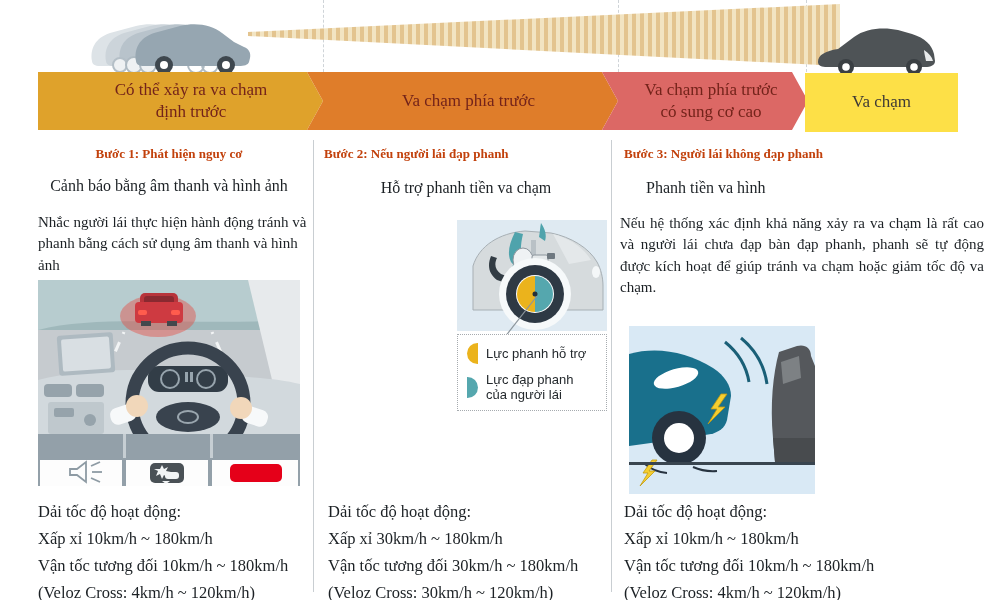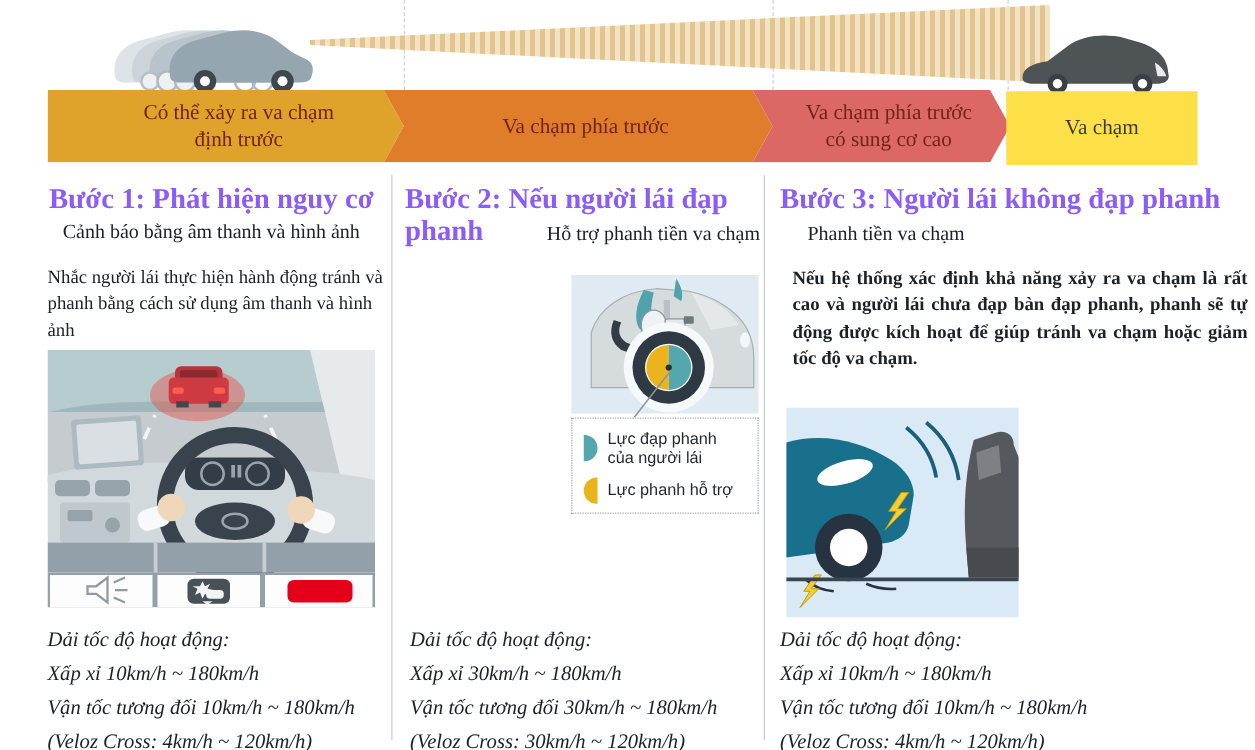--- a/index.html
+++ b/index.html
@@ -15,25 +15,25 @@
     align-items:center; justify-content:center; text-align:center;
     font-size:17px; line-height:1.32; color:#73231a;
   }
   .seg span { display:block; }
   .seg1 { left:38px;  width:285px; clip-path:polygon(0 0,269px 0,100% 50%,269px 100%,0 100%); padding-right:10px; box-sizing:border-box; }
   .seg2 { left:307px; width:311px; clip-path:polygon(0 0,295px 0,100% 50%,295px 100%,0 100%,16px 50%); padding-left:12px; box-sizing:border-box; }
   .seg3 { left:602px; width:206px; clip-path:polygon(0 0,190px 0,100% 50%,190px 100%,0 100%,16px 50%); padding-left:12px; box-sizing:border-box; }
   .seg4 { left:805px; top:73px; width:153px; height:59px; color:#3e3a36; }
   
   .vdiv { position:absolute; top:140px; height:452px; width:1px; background:#c9ced2; }
-  .col-title { position:absolute; font-weight:bold; font-size:23px; color:#8b5cf6; }
+  .col-title { position:absolute; font-weight:bold; font-size:13px; color:#c2410c; }
   .col-sub   { position:absolute; font-size:16px; }
   .col-body  { position:absolute; font-size:15px; line-height:1.42; }
   .speed     { position:absolute; font-size:16.5px; line-height:27px; white-space:nowrap; }
-  .speed div { white-space:nowrap;font-style:italic; }
+  .speed div { white-space:nowrap; }
   .illu { position:absolute; display:block; }
   
   .legend {
     position:absolute; left:457px; top:334px; width:150px; box-sizing:border-box;
     background:#ffffff; border:1.5px dotted #a6abaf; padding:8px 9px 7px 9px;
     font-family:"Liberation Sans","DejaVu Sans",sans-serif; font-size:13px; line-height:1.18; color:#24292d;
   }
   .legend-row { display:flex; align-items:center; gap:8px; }
   .legend-row + .legend-row { margin-top:8px; }
   .chip { flex:0 0 auto; width:11px; height:21px; }
@@ -182,21 +182,21 @@
   </svg>
 
   <div class="speed" style="left:38px; top:498px;">
     <div>Dải tốc độ hoạt động:</div>
     <div>Xấp xỉ 10km/h ~ 180km/h</div>
     <div>Vận tốc tương đối 10km/h ~ 180km/h</div>
     <div>(Veloz Cross: 4km/h ~ 120km/h)</div>
   </div>
 
   <div class="col-title" style="left:324px; top:146px; width:284px; text-align:left;">Bước 2: Nếu người lái đạp phanh</div>
-  <div class="col-sub" style="left:324px; top:179px; width:284px; text-align:right;">Hỗ trợ phanh tiền va chạm</div>
+  <div class="col-sub" style="left:324px; top:179px; width:284px; text-align:center;">Hỗ trợ phanh tiền va chạm</div>
 
   <svg class="illu" style="left:457px; top:220px; width:150px; height:111px;" viewBox="0 0 150 111">
     <rect width="150" height="111" fill="#dfeaf2"></rect>
 
     <path d="M16,90 L16,46 C22,26 42,13 68,11 L94,13 C114,17 132,28 140,42 C144,49 146,58 146,66 L146,90 Z" fill="#d6dbdd" stroke="#a7afb4" stroke-width="1"></path>
     <path d="M96,14 C112,18 126,27 134,40 L112,44 Z" fill="#e4e8ea"></path>
     <ellipse cx="139" cy="52" rx="4" ry="6" fill="#f4f7f8"></ellipse>
 
     <path d="M84,3 C88,9 90,15 88,21 L82,17 C83,12 83,7 84,3 Z" fill="#4fa3ac"></path>
     <path d="M58,12 C52,24 50,34 54,42 L61,50 L67,45 C63,38 63,26 66,14 Z" fill="#4fa3ac"></path>
@@ -217,39 +217,39 @@
     <path d="M78,56 A18,18 0 0,1 78,92 Z" fill="#55a7ae"></path>
     <circle cx="78" cy="74" r="2.5" fill="#273039"></circle>
   </svg>
 
   <svg class="illu" style="left:495px; top:292px; width:46px; height:52px;" viewBox="0 0 46 52">
     <line x1="42" y1="4" x2="6" y2="50" stroke="#8c959c" stroke-width="1.2"></line>
   </svg>
 
   <div class="legend">
     <div class="legend-row">
+      <span class="chip chip-left" style="background: rgb(235, 179, 28);"></span>
+      <span style="width:106px;">Lực phanh hỗ trợ</span>
+    </div>
+    <div class="legend-row">
       <span class="chip chip-right" style="background: rgb(85, 167, 174);"></span>
       <span style="width:106px;">Lực đạp phanh của người lái</span>
-    </div>
-    <div class="legend-row">
-      <span class="chip chip-left" style="background: rgb(235, 179, 28);"></span>
-      <span style="width:106px;">Lực phanh hỗ trợ</span>
     </div>
   </div>
 
   <div class="speed" style="left:328px; top:498px;">
     <div>Dải tốc độ hoạt động:</div>
     <div>Xấp xỉ 30km/h ~ 180km/h</div>
     <div>Vận tốc tương đối 30km/h ~ 180km/h</div>
     <div>(Veloz Cross: 30km/h ~ 120km/h)</div>
   </div>
 
   <div class="col-title" style="left:624px; top:146px; width:370px;">Bước 3: Người lái không đạp phanh</div>
-  <div class="col-sub" style="left:646px; top:179px; width:340px;">Phanh tiền va chạm</div>
-  <div class="col-body" style="left:634px; top:213px; width:364px; text-align:justify;font-weight:bold;">Nếu hệ thống xác định khả năng xảy ra va chạm là rất cao và người lái chưa đạp bàn đạp phanh, phanh sẽ tự động được kích hoạt để giúp tránh va chạm hoặc giảm tốc độ va chạm.</div>
+  <div class="col-sub" style="left:646px; top:179px; width:340px;">Phanh tiền va hình</div>
+  <div class="col-body" style="left:620px; top:213px; width:364px; text-align:justify;">Nếu hệ thống xác định khả năng xảy ra va chạm là rất cao và người lái chưa đạp bàn đạp phanh, phanh sẽ tự động được kích hoạt để giúp tránh va chạm hoặc giảm tốc độ va chạm.</div>
 
   <svg class="illu" style="left:629px; top:326px; width:186px; height:168px;" viewBox="0 0 186 168">
     <rect width="186" height="168" fill="#d9e9f5"></rect>
 
     <path d="M0,28 C28,20 58,26 84,42 C96,50 102,60 102,70 L98,94 C96,102 90,106 82,108 L58,112 L0,120 Z" fill="#19708c"></path>
     <ellipse cx="47" cy="52" rx="23" ry="9" fill="#ffffff" transform="rotate(-16 47 52)"></ellipse>
     <circle cx="50" cy="112" r="27" fill="#273340"></circle>
     <circle cx="50" cy="112" r="15" fill="#ffffff"></circle>
 
     <path d="M16,138 q9,8 22,9" stroke="#273340" fill="none" stroke-width="2"></path>

